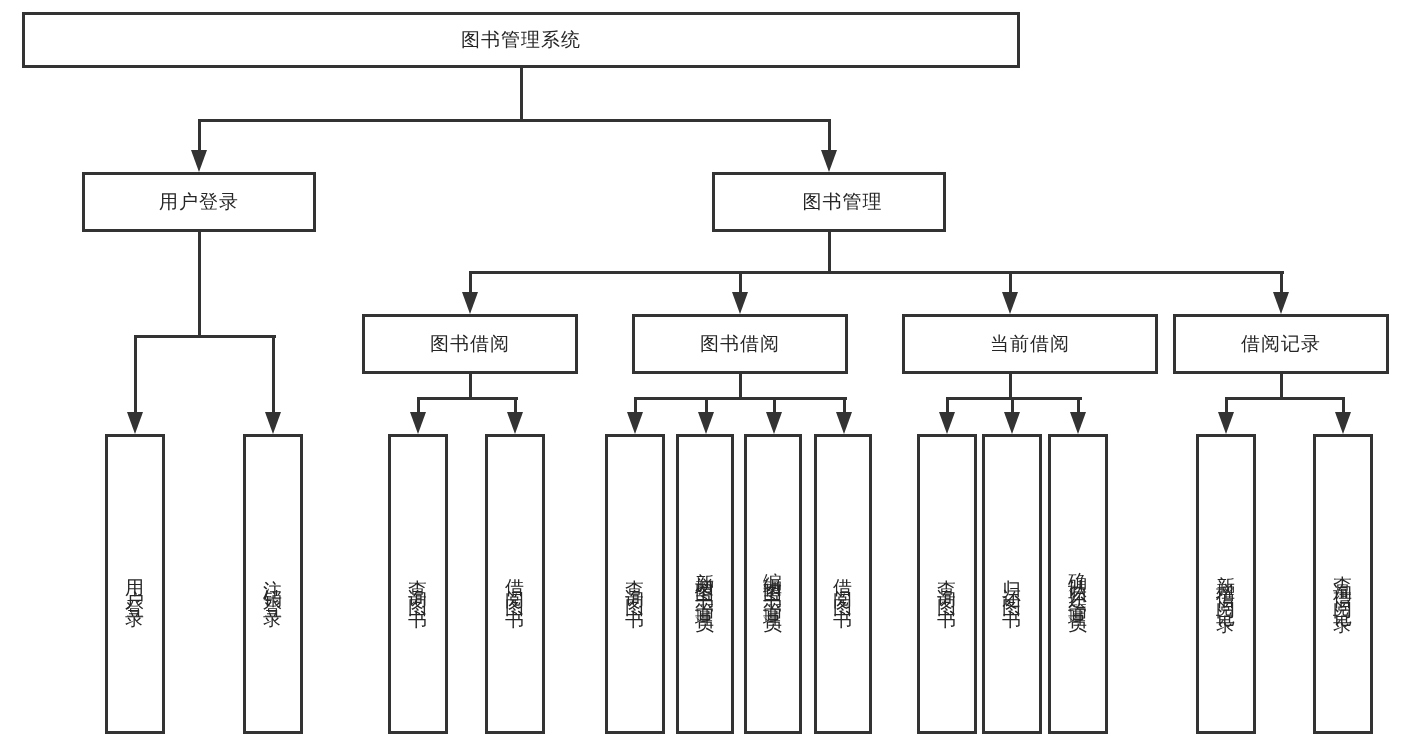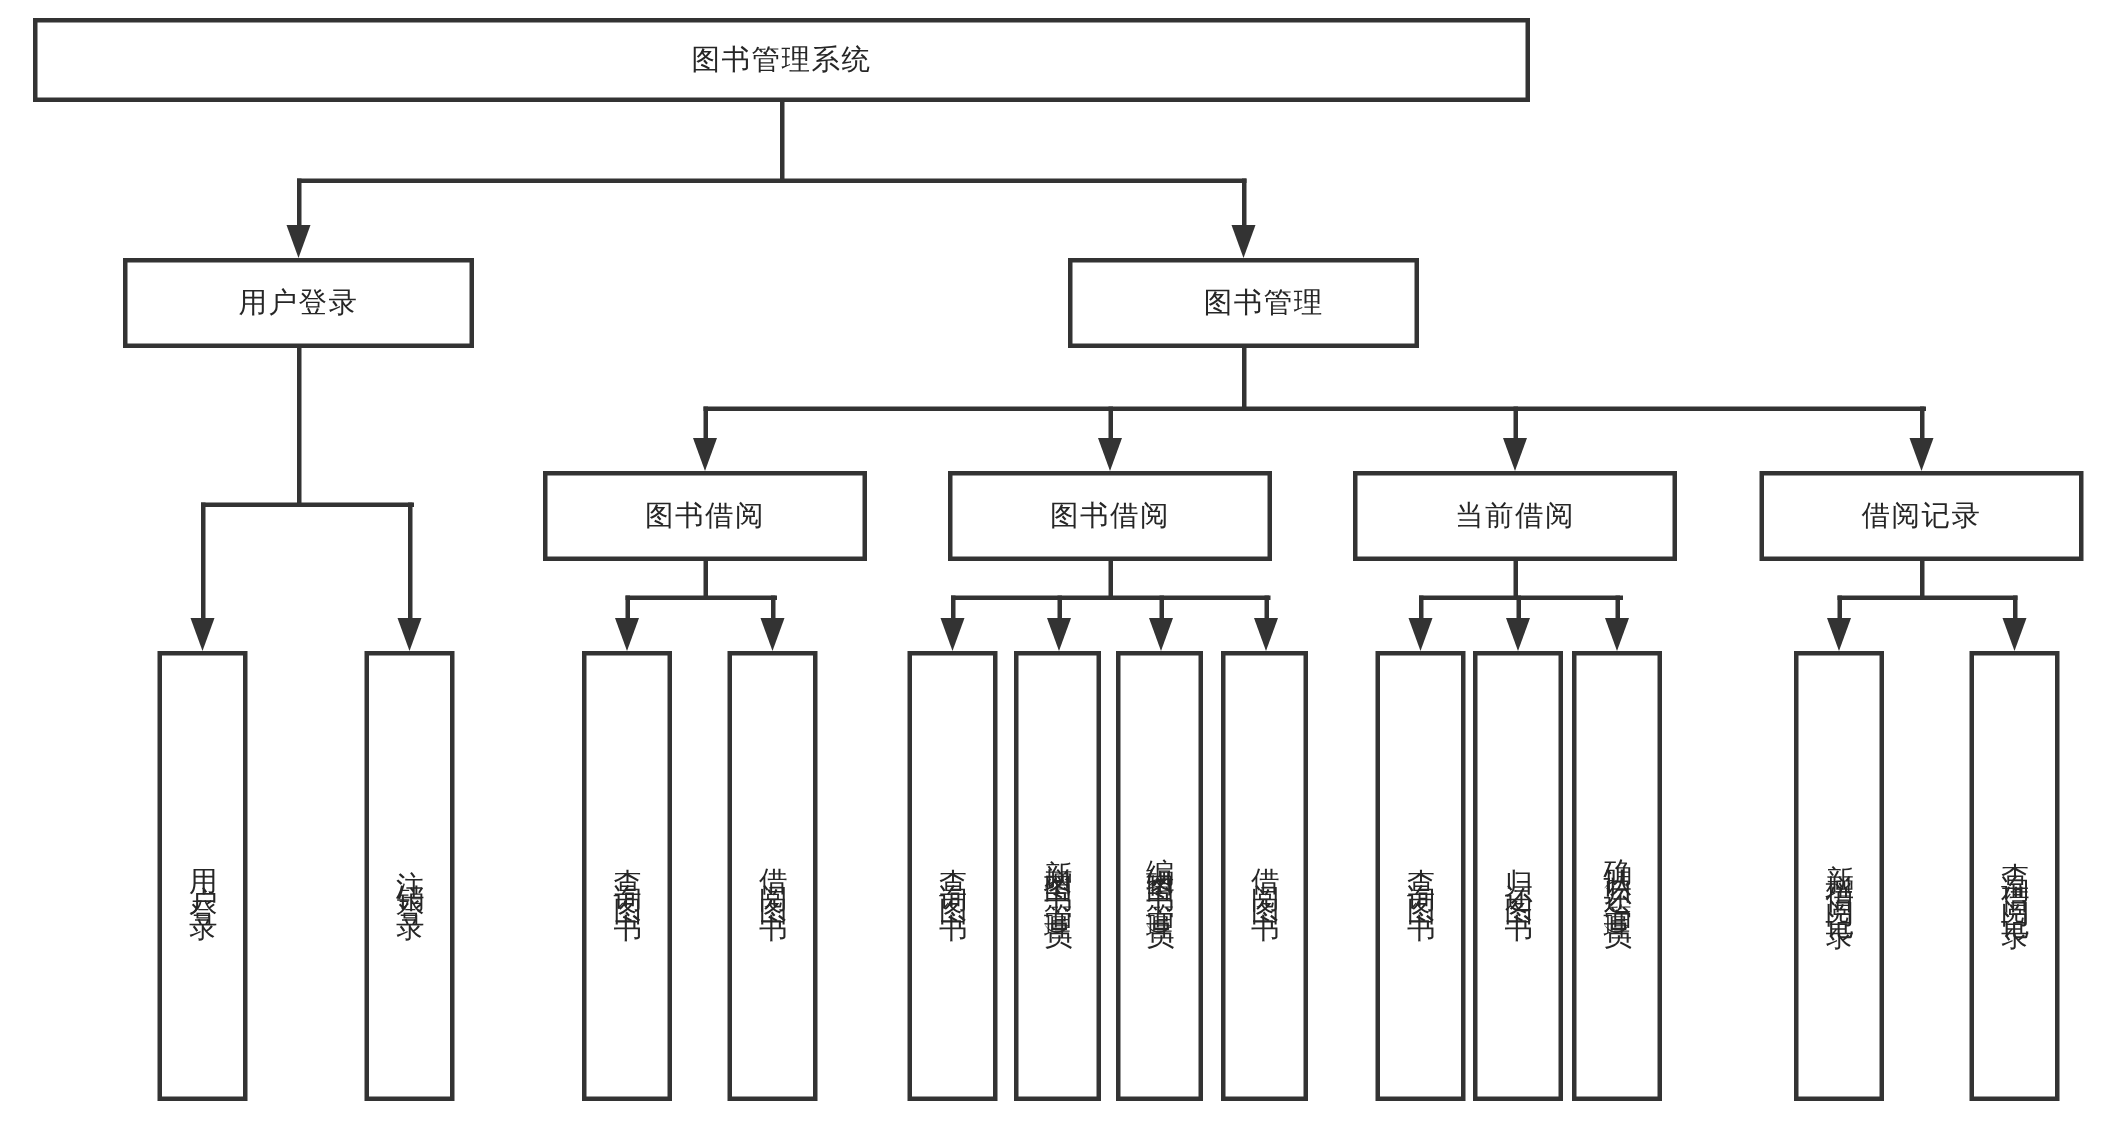--- a/index.html
+++ b/index.html
@@ -95,21 +95,21 @@
   <div class="arrow" style="left:1002px;top:292px;"></div>
   <div class="vline" style="left:1279.5px;top:270.5px;height:24px;"></div>
   <div class="arrow" style="left:1273px;top:292px;"></div>
 
   <div class="box" style="left:362px;top:314px;width:216px;height:60px;">
     <span class="hlabel">图书借阅</span>
   </div>
   <div class="box" style="left:632px;top:314px;width:216px;height:60px;">
     <span class="hlabel">图书借阅</span>
   </div>
-  <div class="box" style="left:902px;top:314px;width:216px;height:60px;">
+  <div class="box" style="left:902px;top:314px;width:256px;height:60px;">
     <span class="hlabel">当前借阅</span>
   </div>
   <div class="box" style="left:1173px;top:314px;width:216px;height:60px;">
     <span class="hlabel">借阅记录</span>
   </div>
 
   <div class="vline" style="left:468.5px;top:374px;height:24px;"></div>
   <div class="hline" style="left:416.5px;top:396.5px;width:101px;"></div>
   <div class="vline" style="left:416.5px;top:396.5px;height:16px;"></div>
   <div class="arrow" style="left:410px;top:412px;"></div>

